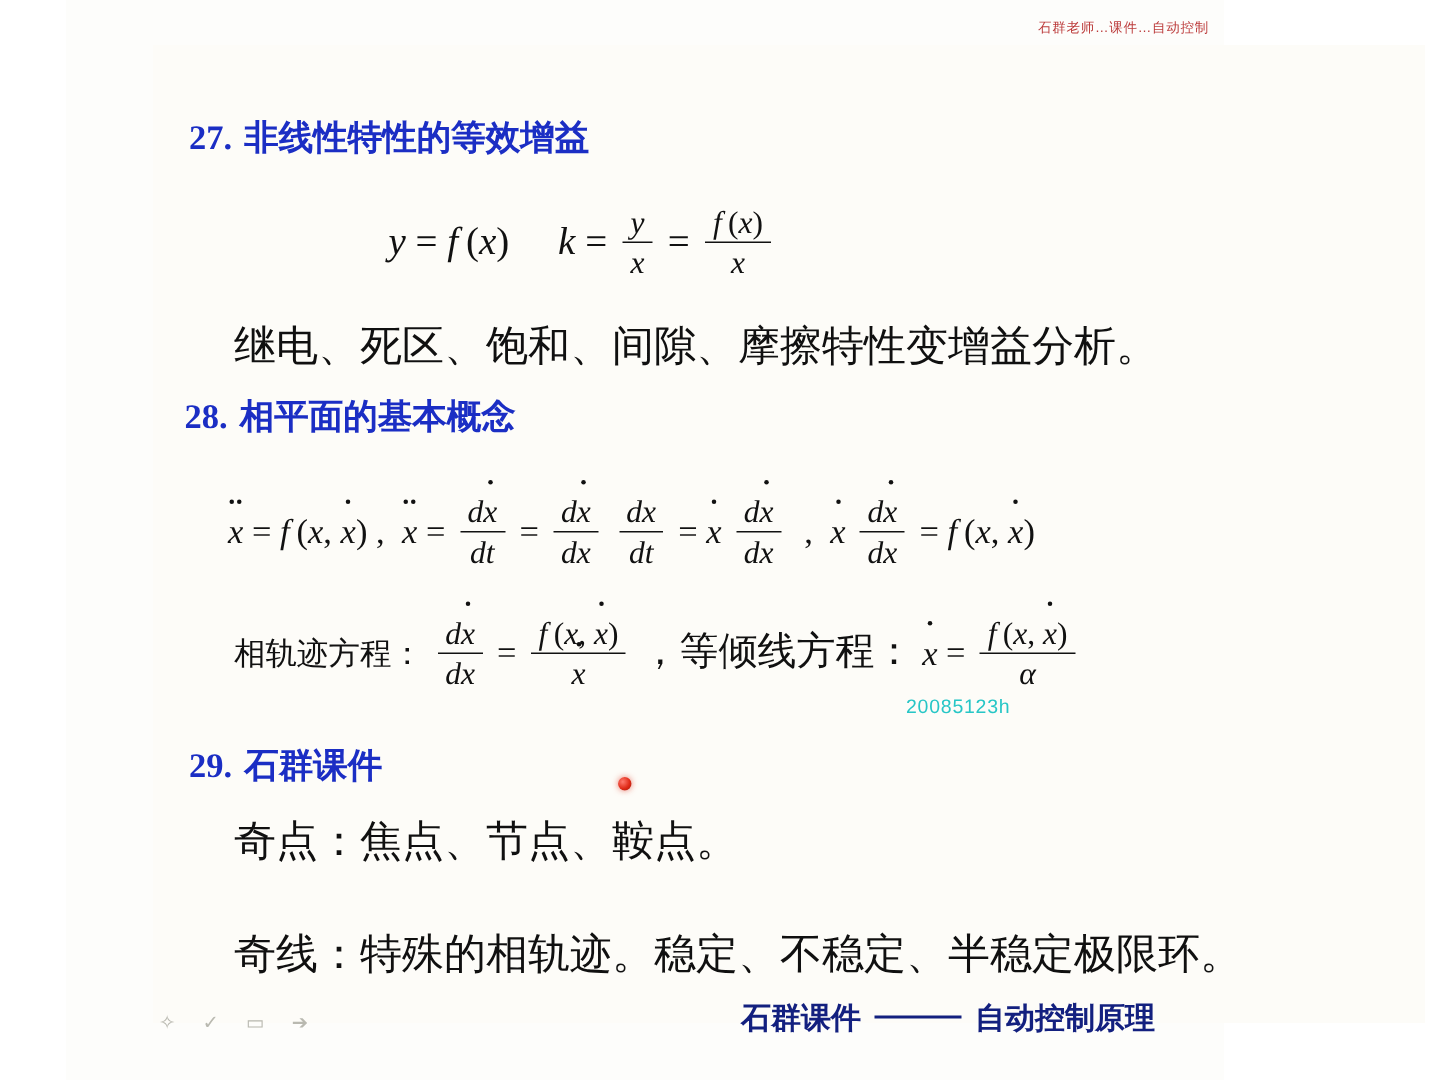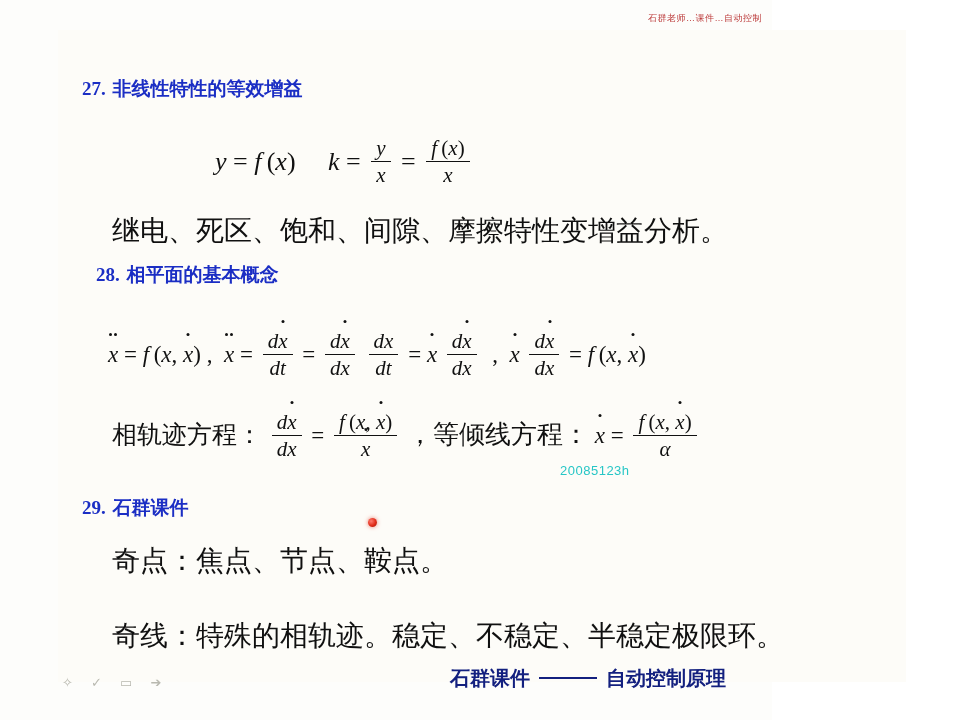--- a/index.html
+++ b/index.html
@@ -11,20 +11,21 @@
     width: 960px;
     height: 720px;
     overflow: hidden;
     font-family: "Liberation Serif", serif;
   }
   .slide {
     position: relative;
     width: 772px;
     height: 720px;
     background: #fdfdfb;
+    margin-left: 44px;
   }
   
   .page {
     position: absolute;
     left: 58px;
     top: 30px;
     width: 848px;
     height: 652px;
     background: #fdfcf8;
   }
@@ -37,21 +38,21 @@
     letter-spacing: 0.5px;
     font-family: "Liberation Sans", sans-serif;
     opacity: 0.85;
   }
   
   .heading {
     position: absolute;
     color: #1b2ec4;
     font-weight: bold;
     font-family: "DejaVu Sans", sans-serif;
-    font-size: 19px;
+    font-size: 23px;
     white-space: nowrap;
   }
   .heading .num {
     font-family: "Liberation Serif", serif;
     font-weight: bold;
   }
   .body-line {
     position: absolute;
     color: #101010;
     font-size: 28px;
@@ -169,21 +170,21 @@
     <span class="mi">y</span> = <span class="mi">f</span> (<span class="mi">x</span>)
     &nbsp;&nbsp;&nbsp;
     <span class="mi">k</span> =
     <span class="frac"><span class="num"><span class="mi">y</span></span><span class="bar"></span><span class="den"><span class="mi">x</span></span></span>
     =
     <span class="frac"><span class="num"><span class="mi">f</span> (<span class="mi">x</span>)</span><span class="bar"></span><span class="den"><span class="mi">x</span></span></span>
   </div>
 
   <div class="body-line" style="left:112px; top:212px;">继电、死区、饱和、间隙、摩擦特性变增益分析。</div>
 
-  <div class="heading" style="left:96px; top:262px;text-align:right;">
+  <div class="heading" style="left:79px; top:262px;text-align:right;">
     <span class="num">28.</span>
     <span>相平面的基本概念</span>
   </div>
 
   <div class="math" style="left:108px; top:331px; font-size:23px;">
     <span class="dotted"><span class="dot2a"></span><span class="dot2b"></span><span class="mi">x</span></span>
     = <span class="mi">f</span> (<span class="mi">x</span>,&nbsp;<span class="dotted"><span class="dot1"></span><span class="mi">x</span></span>)
     ,&nbsp;
     <span class="dotted"><span class="dot2a"></span><span class="dot2b"></span><span class="mi">x</span></span>
     =
@@ -194,21 +195,21 @@
     =
     <span class="dotted"><span class="dot1"></span><span class="mi">x</span></span>
     <span class="frac"><span class="num"><span class="mi">d</span><span class="dotted"><span class="dot1"></span><span class="mi">x</span></span></span><span class="bar"></span><span class="den"><span class="mi">dx</span></span></span>
     &nbsp;,&nbsp;
     <span class="dotted"><span class="dot1"></span><span class="mi">x</span></span>
     <span class="frac"><span class="num"><span class="mi">d</span><span class="dotted"><span class="dot1"></span><span class="mi">x</span></span></span><span class="bar"></span><span class="den"><span class="mi">dx</span></span></span>
     = <span class="mi">f</span> (<span class="mi">x</span>,&nbsp;<span class="dotted"><span class="dot1"></span><span class="mi">x</span></span>)
   </div>
 
   <div class="math" style="left:112px; top:412px; font-size:23px;">
-    <span style="font-family:'DejaVu Sans',sans-serif; font-size:25px;text-align:right;">相轨迹方程：</span>
+    <span style="font-family:'DejaVu Sans',sans-serif; font-size:21px;text-align:right;">相轨迹方程：</span>
     <span class="frac"><span class="num"><span class="mi">d</span><span class="dotted"><span class="dot1"></span><span class="mi">x</span></span></span><span class="bar"></span><span class="den"><span class="mi">dx</span></span></span>
     =
     <span class="frac"><span class="num"><span class="mi">f</span> (<span class="mi">x</span>,&nbsp;<span class="dotted"><span class="dot1"></span><span class="mi">x</span></span>)</span><span class="bar"></span><span class="den"><span class="dotted"><span class="dot1"></span><span class="mi">x</span></span></span></span>
     <span style="font-family:Liberation Sans, sans-serif; font-size:26px;">，等倾线方程：</span>
     <span class="dotted"><span class="dot1"></span><span class="mi">x</span></span>
     =
     <span class="frac"><span class="num"><span class="mi">f</span> (<span class="mi">x</span>,&nbsp;<span class="dotted"><span class="dot1"></span><span class="mi">x</span></span>)</span><span class="bar"></span><span class="den"><span class="mi">α</span></span></span>
   </div>
 
   <div class="watermark" style="left:560px; top:463px;">20085123h</div>

